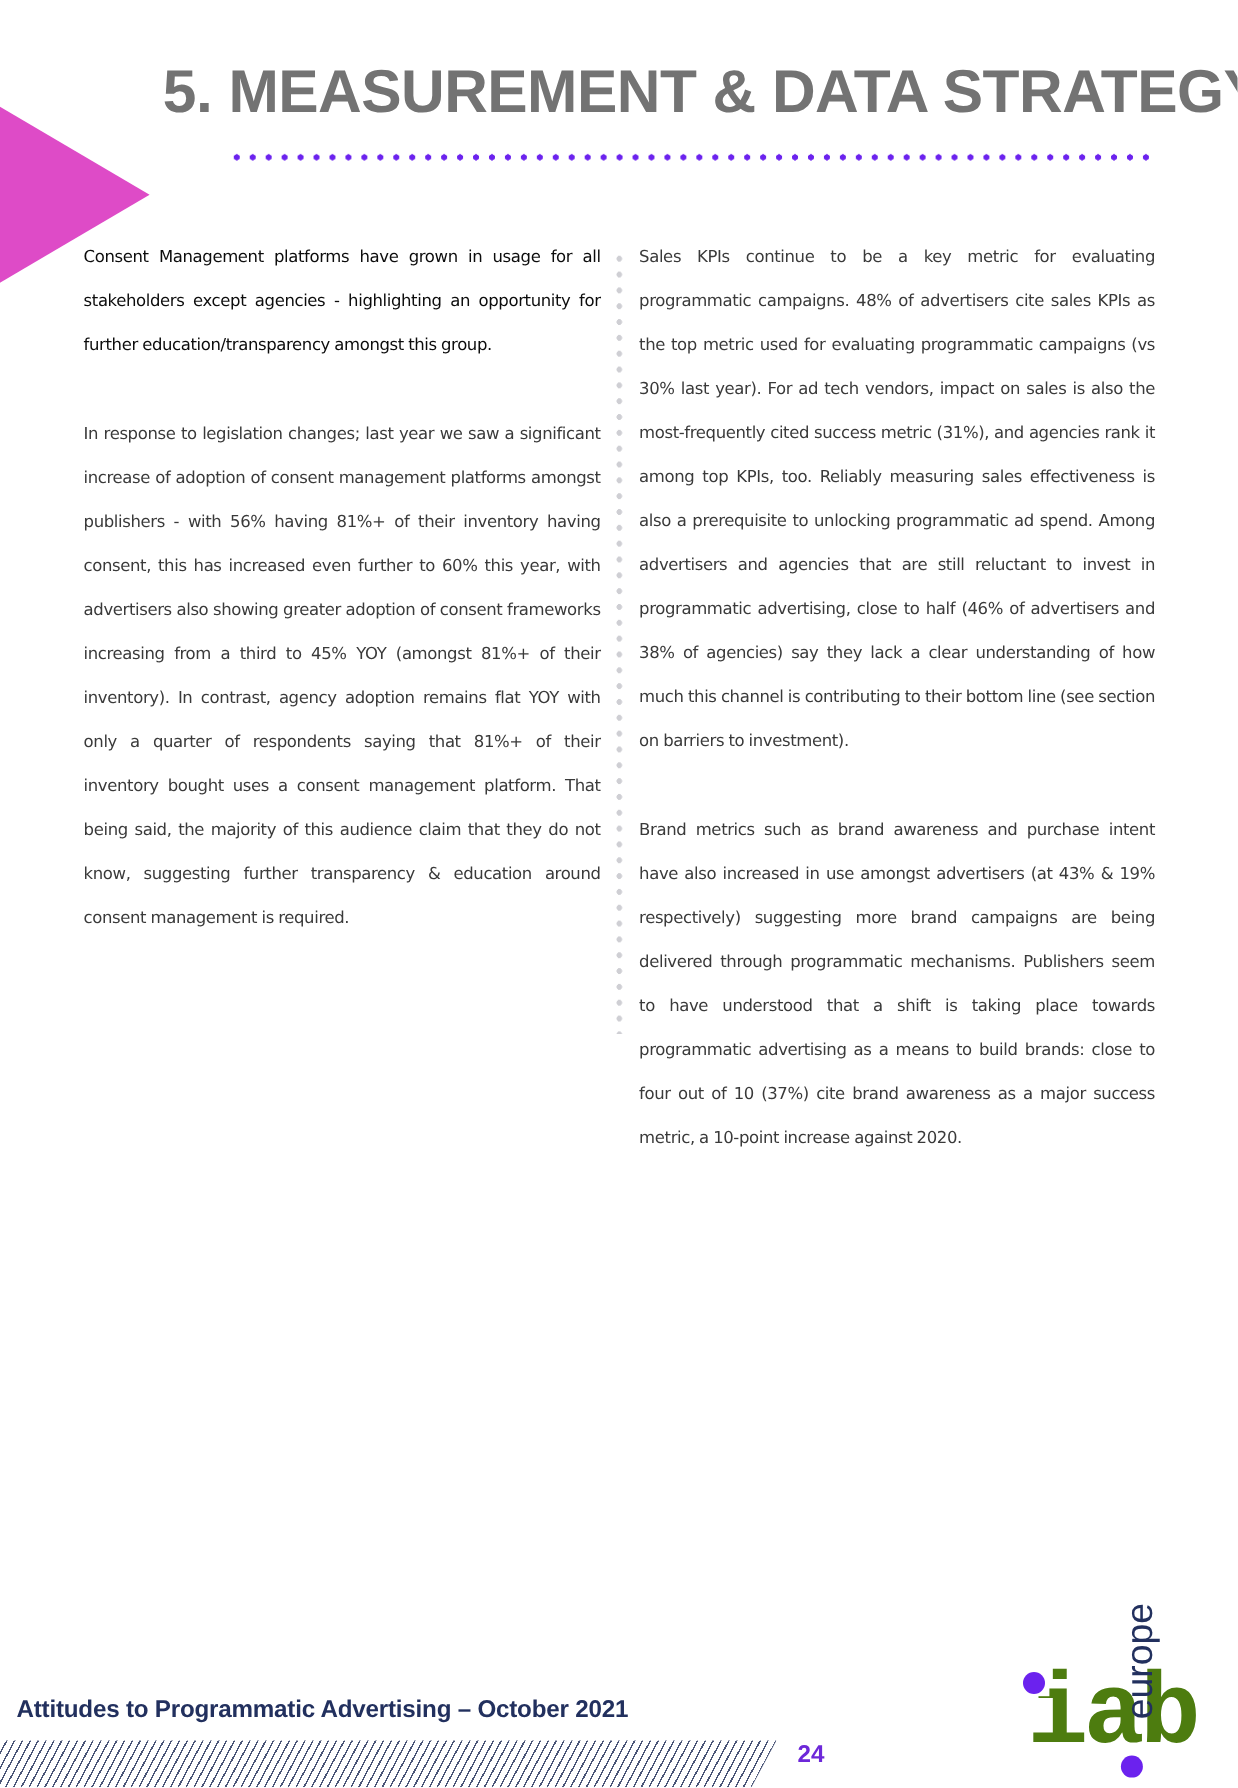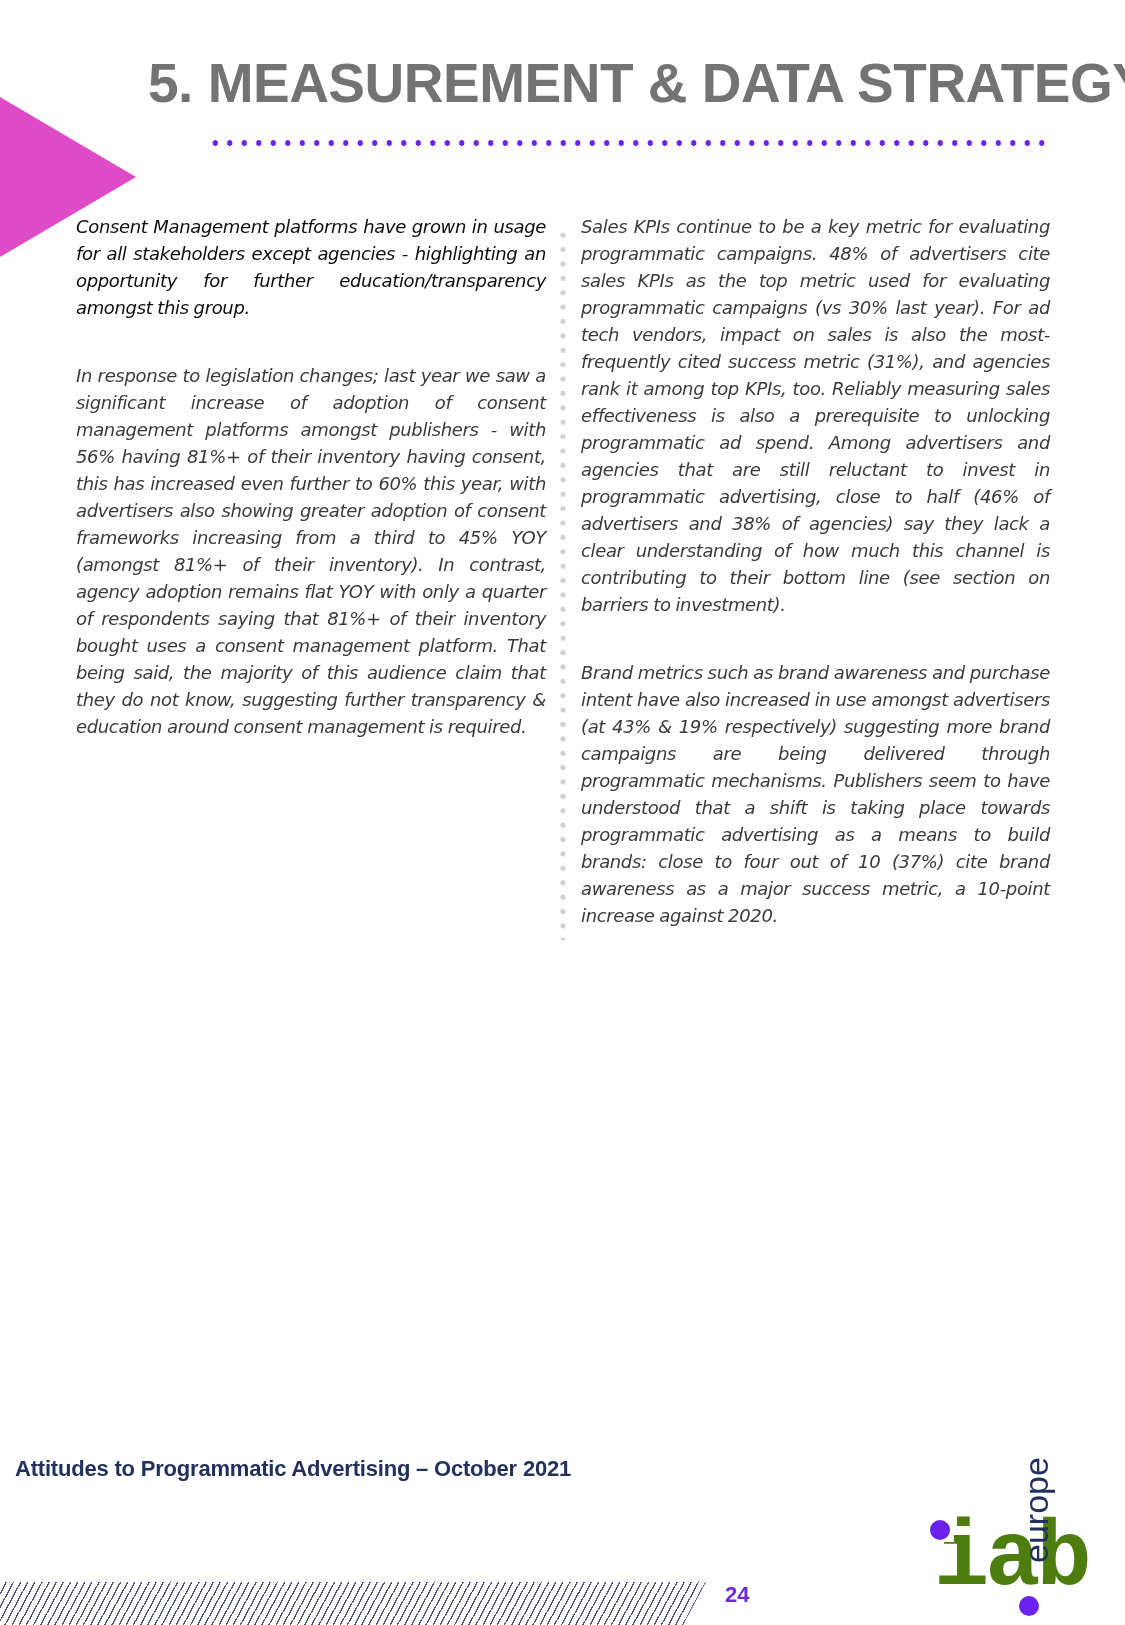--- a/index.html
+++ b/index.html
@@ -45,27 +45,26 @@
       height: 8px;
       background-image: radial-gradient(circle, #6b22ee 2.6px, transparent 3px);
       background-size: 14.5px 8px;
       background-repeat: repeat-x;
     }
     .column {
       position: absolute;
       top: 213px;
       width: 470px;
       font-family: "DejaVu Sans", "Liberation Sans", sans-serif;
-      font-size: 18px;
-      line-height: 27px;
+      font-size: 15px;
+      line-height: 40px;
       color: #3a3a3a;
       text-align: justify;
       letter-spacing: -0.35px;
       word-spacing: -0.5px;
-      font-style: italic;
     }
     .column p {
       margin: 0;
     }
     .col-left {
       left: 76px;
     }
     .col-right {
       left: 555px;
       width: 469px;
@@ -83,21 +82,21 @@
       top: 228px;
       width: 6px;
       height: 712px;
       background-image: radial-gradient(circle, #cfcfd4 2.4px, transparent 2.8px);
       background-size: 6px 14.4px;
       background-repeat: repeat-y;
     }
     .footer-title {
       position: absolute;
       left: 15px;
-      top: 1456px;
+      top: 1541px;
       font-family: "Liberation Sans", "DejaVu Sans", sans-serif;
       font-weight: bold;
       font-size: 22px;
       color: #22305e;
       white-space: nowrap;
       letter-spacing: -0.2px;
     }
     .footer-hatch {
       position: absolute;
       left: 0;

